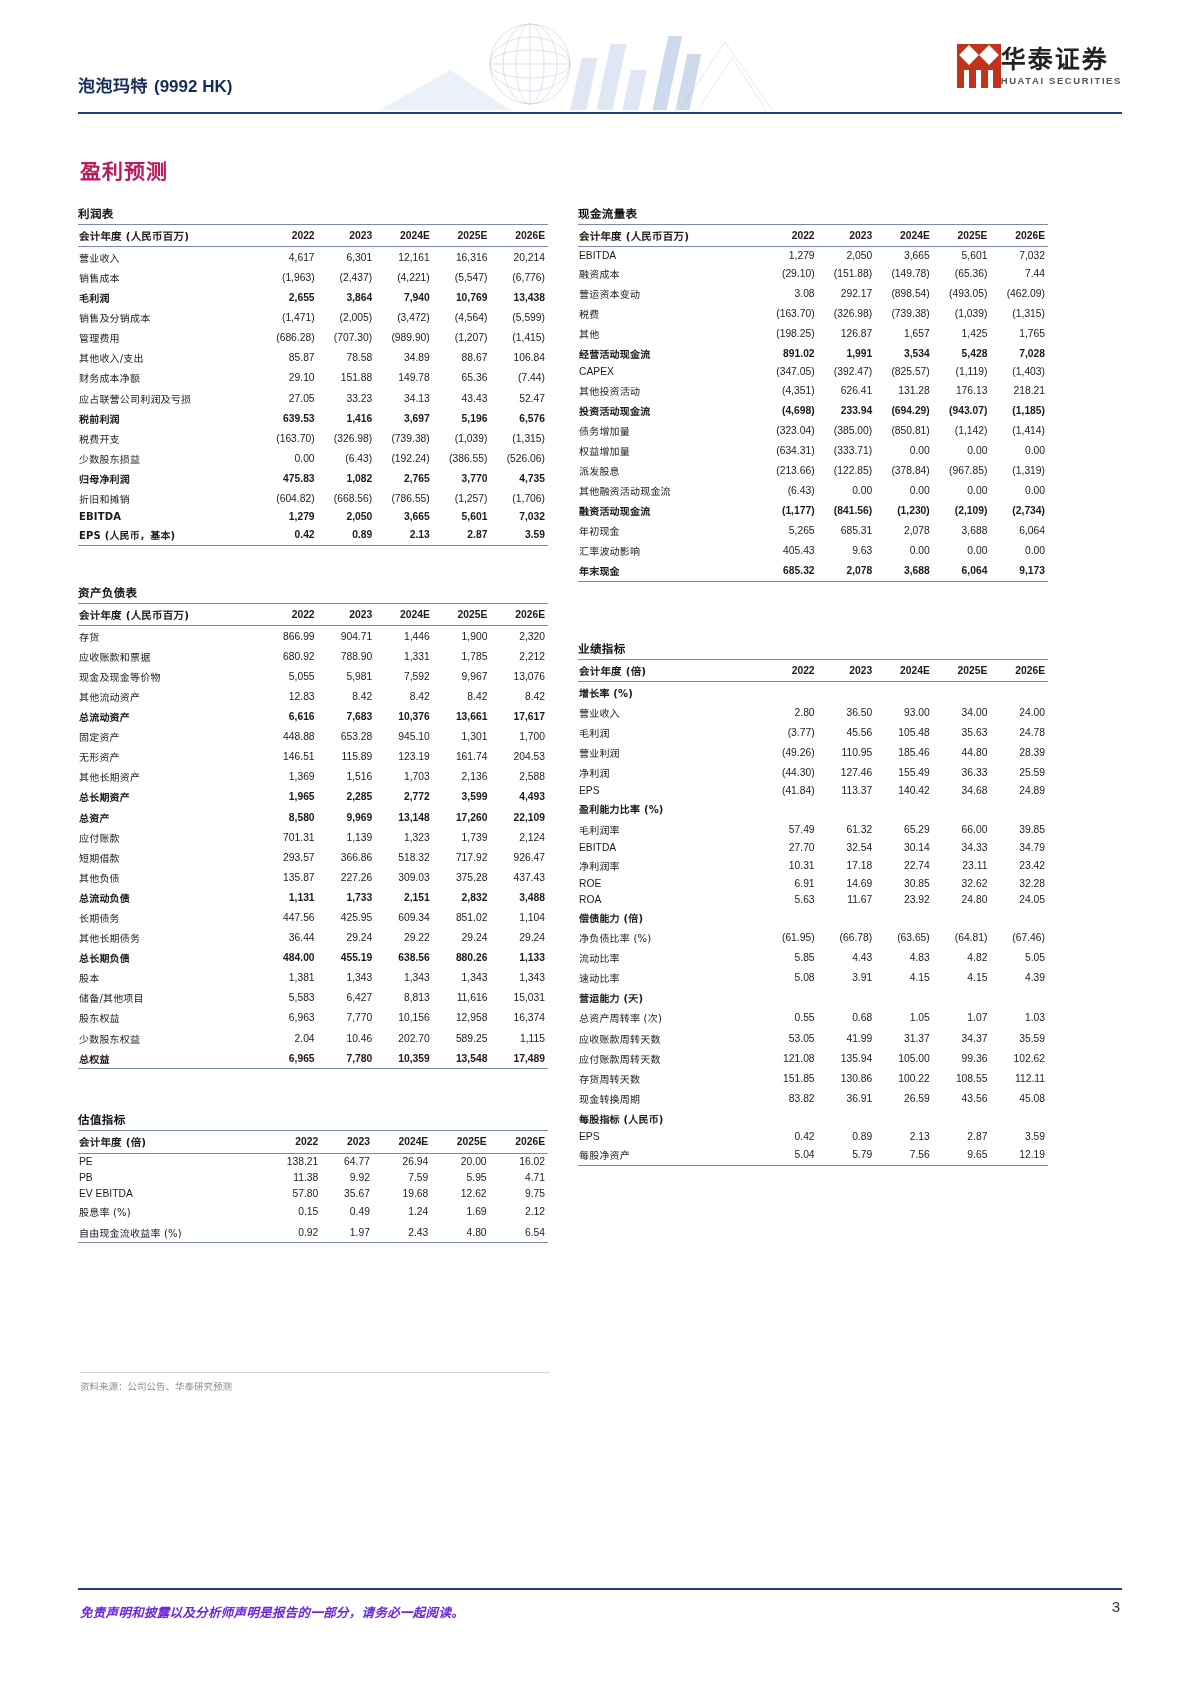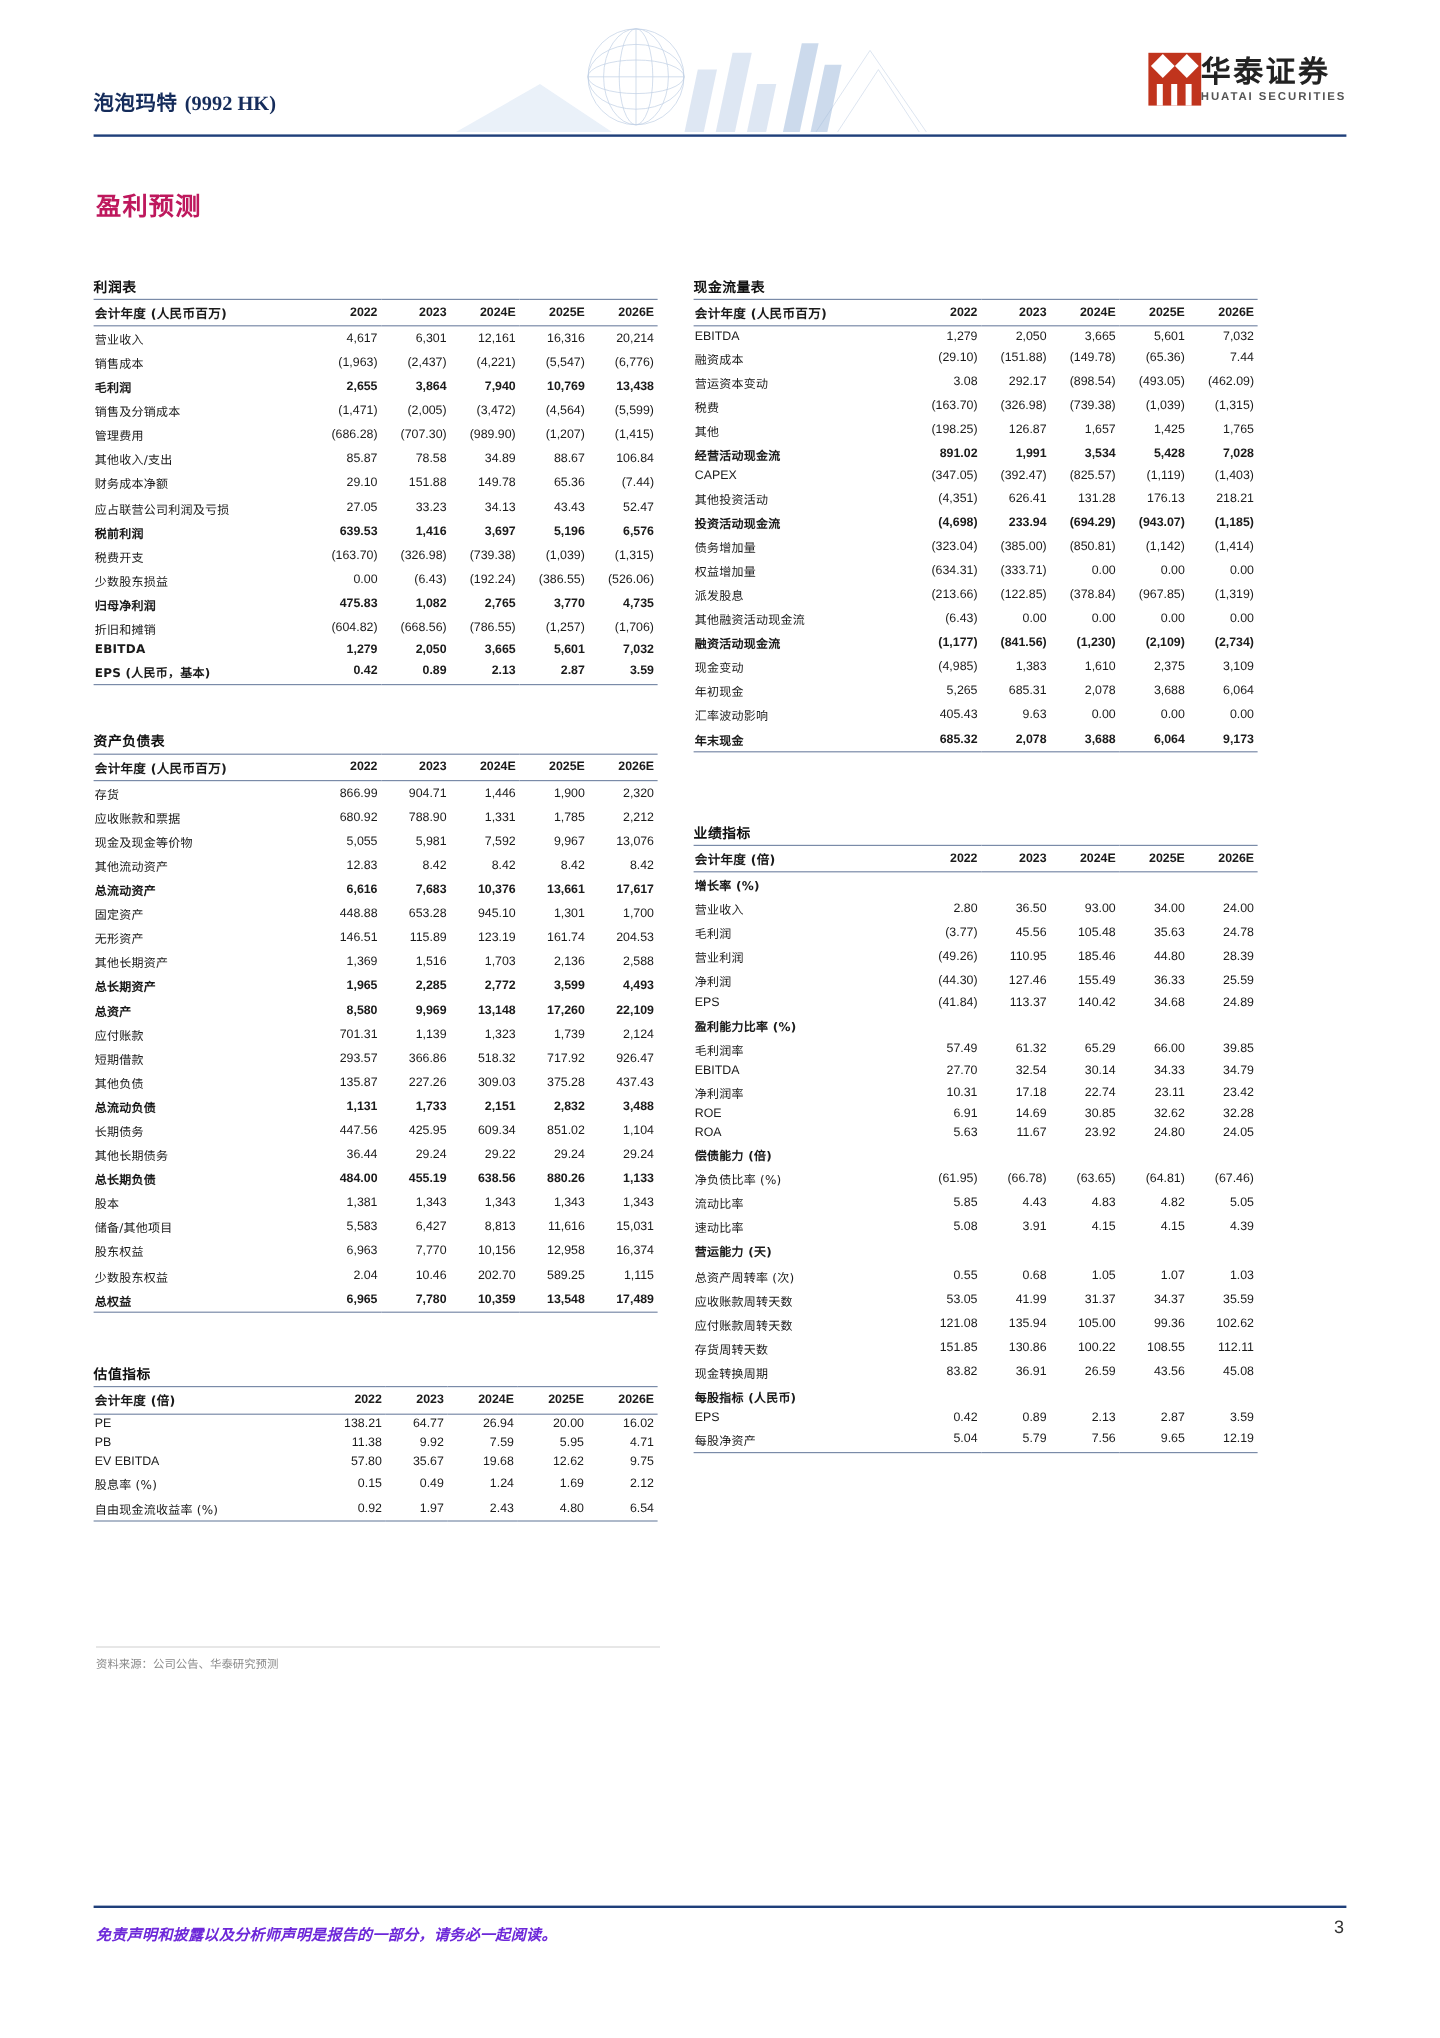--- a/index.html
+++ b/index.html
@@ -41,21 +41,21 @@
     color: #152c5b;
     font-weight: bold;
     white-space: nowrap;
   }
   .ticker-line .cn {
     font-family: "DejaVu Sans", "Liberation Sans", sans-serif;
     font-weight: bold;
     letter-spacing: .5px;
   }
   .ticker-line .en {
-    font-family: Liberation Serif, serif;
+    font-family: Liberation Sans, sans-serif;
     font-weight: bold;
     margin-left: 6px;
   }
   .brand {
     position: absolute;
     right: 78px; top: 44px;
     display: flex;
     align-items: center;
   }
   .brand-mark {
@@ -136,21 +136,20 @@
 
   
   .tbl-block { margin-bottom: 26px; }
   .tbl-caption {
     font-family: "DejaVu Sans", "Liberation Sans", sans-serif;
     font-size: 11.5px;
     font-weight: bold;
     color: #111;
     margin-bottom: 3px;
     letter-spacing: .4px;
-    margin-top: 25px;
   }
   table.fin {
     width: 100%;
     border-collapse: collapse;
     font-family: "Liberation Sans", sans-serif;
     font-size: 10.3px;
     color: #1a1a1a;
   }
   table.fin thead th {
     border-top: 1.2px solid #7a8ba8;
@@ -789,28 +788,20 @@
           </tr>
           <tr class="bold">
             <td class="lbl cn">融资活动现金流</td>
             <td class="num">(1,177)</td>
             <td class="num">(841.56)</td>
             <td class="num">(1,230)</td>
             <td class="num">(2,109)</td>
             <td class="num">(2,734)</td>
           </tr>
           <tr>
-            <td class="lbl cn">现金变动</td>
-            <td class="num">(4,985)</td>
-            <td class="num">1,383</td>
-            <td class="num">1,610</td>
-            <td class="num">2,375</td>
-            <td class="num">3,109</td>
-          </tr>
-          <tr>
             <td class="lbl cn">年初现金</td>
             <td class="num">5,265</td>
             <td class="num">685.31</td>
             <td class="num">2,078</td>
             <td class="num">3,688</td>
             <td class="num">6,064</td>
           </tr>
           <tr>
             <td class="lbl cn">汇率波动影响</td>
             <td class="num">405.43</td>

